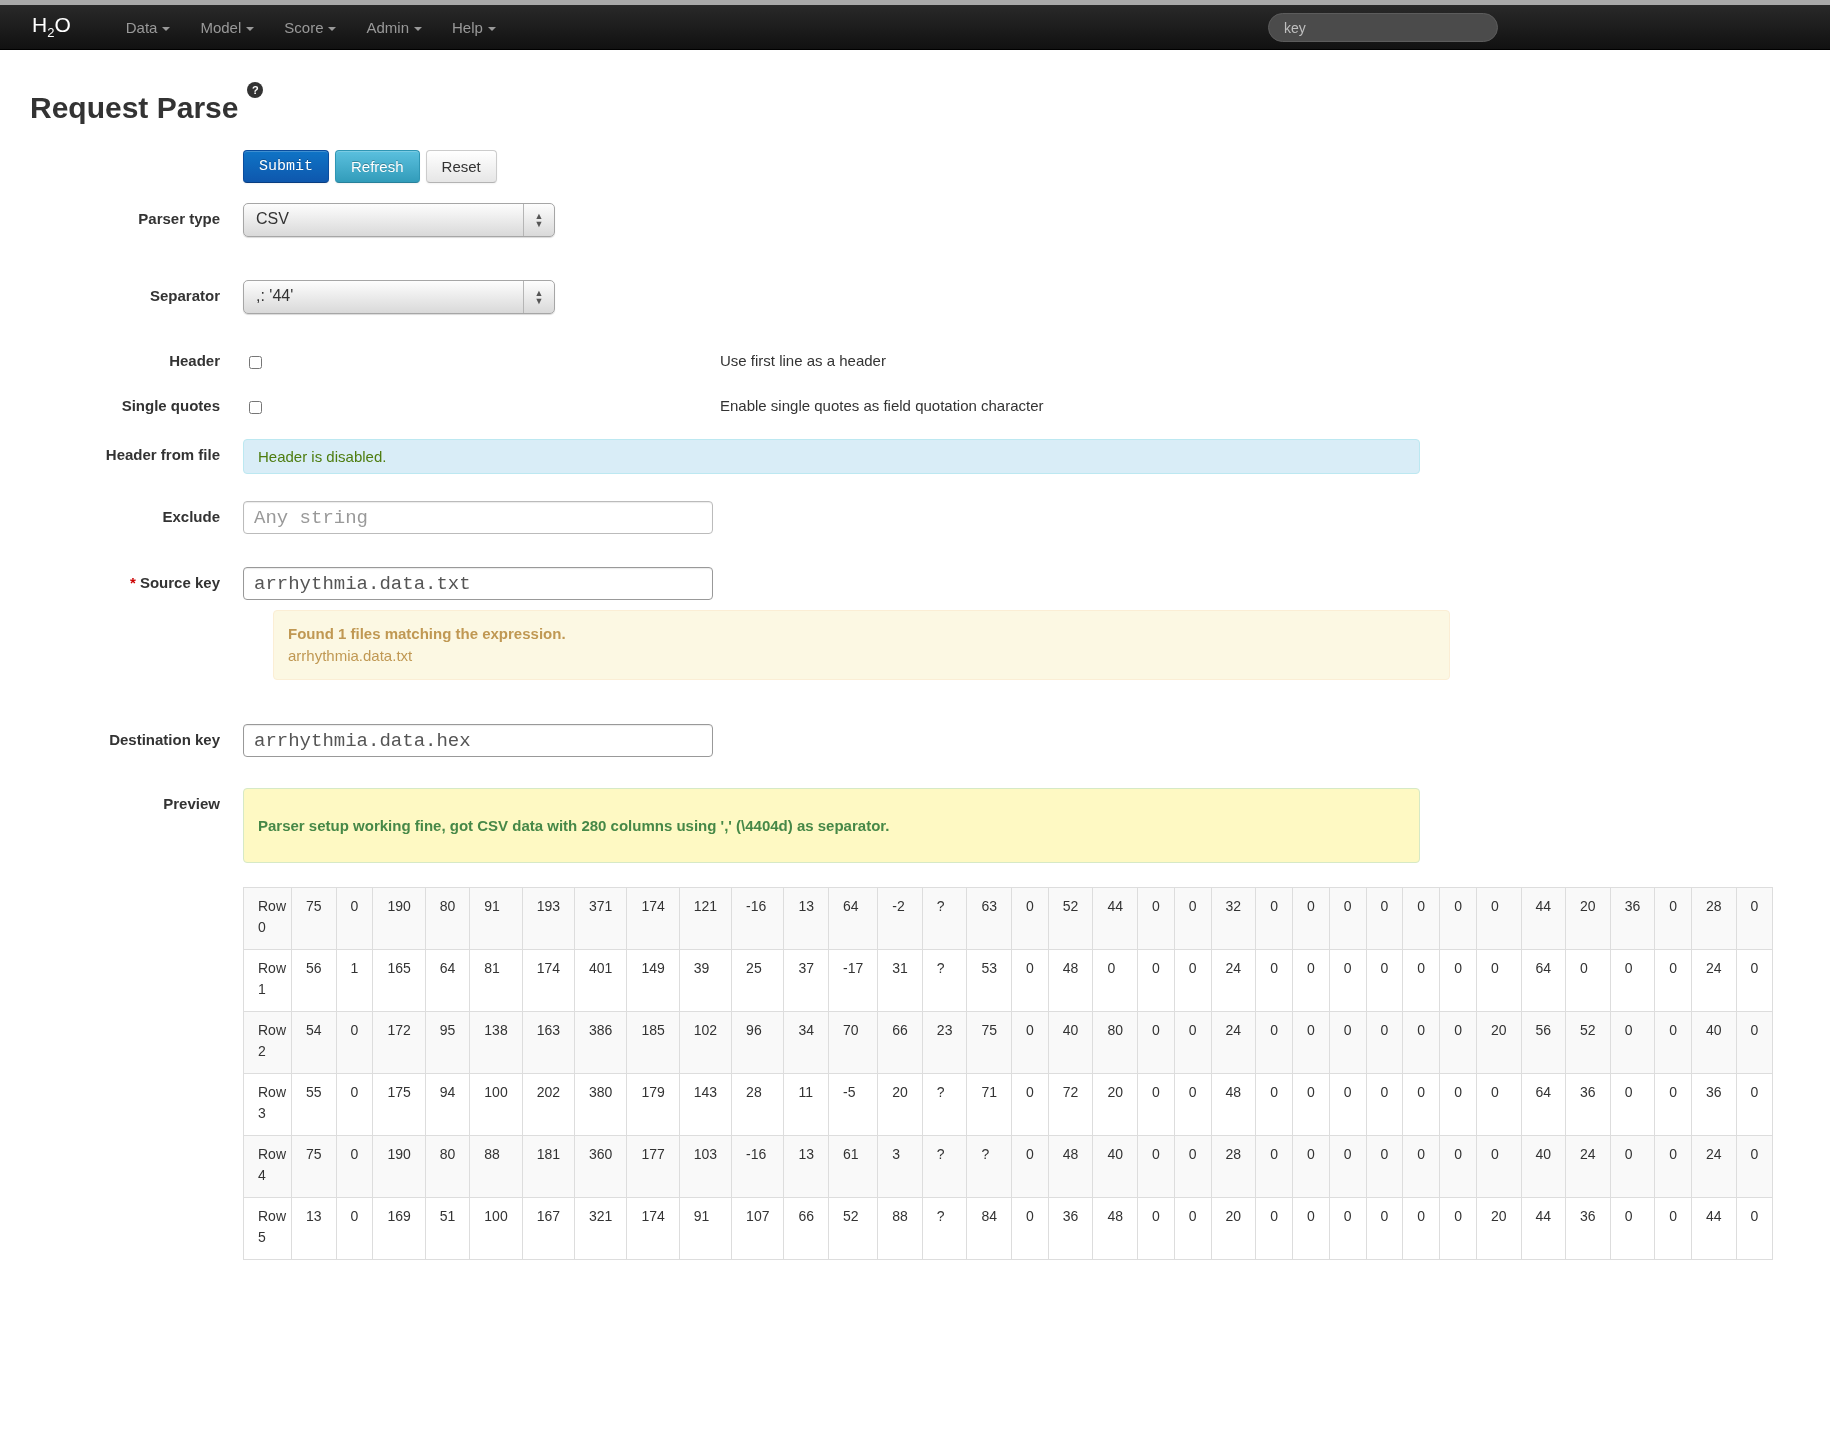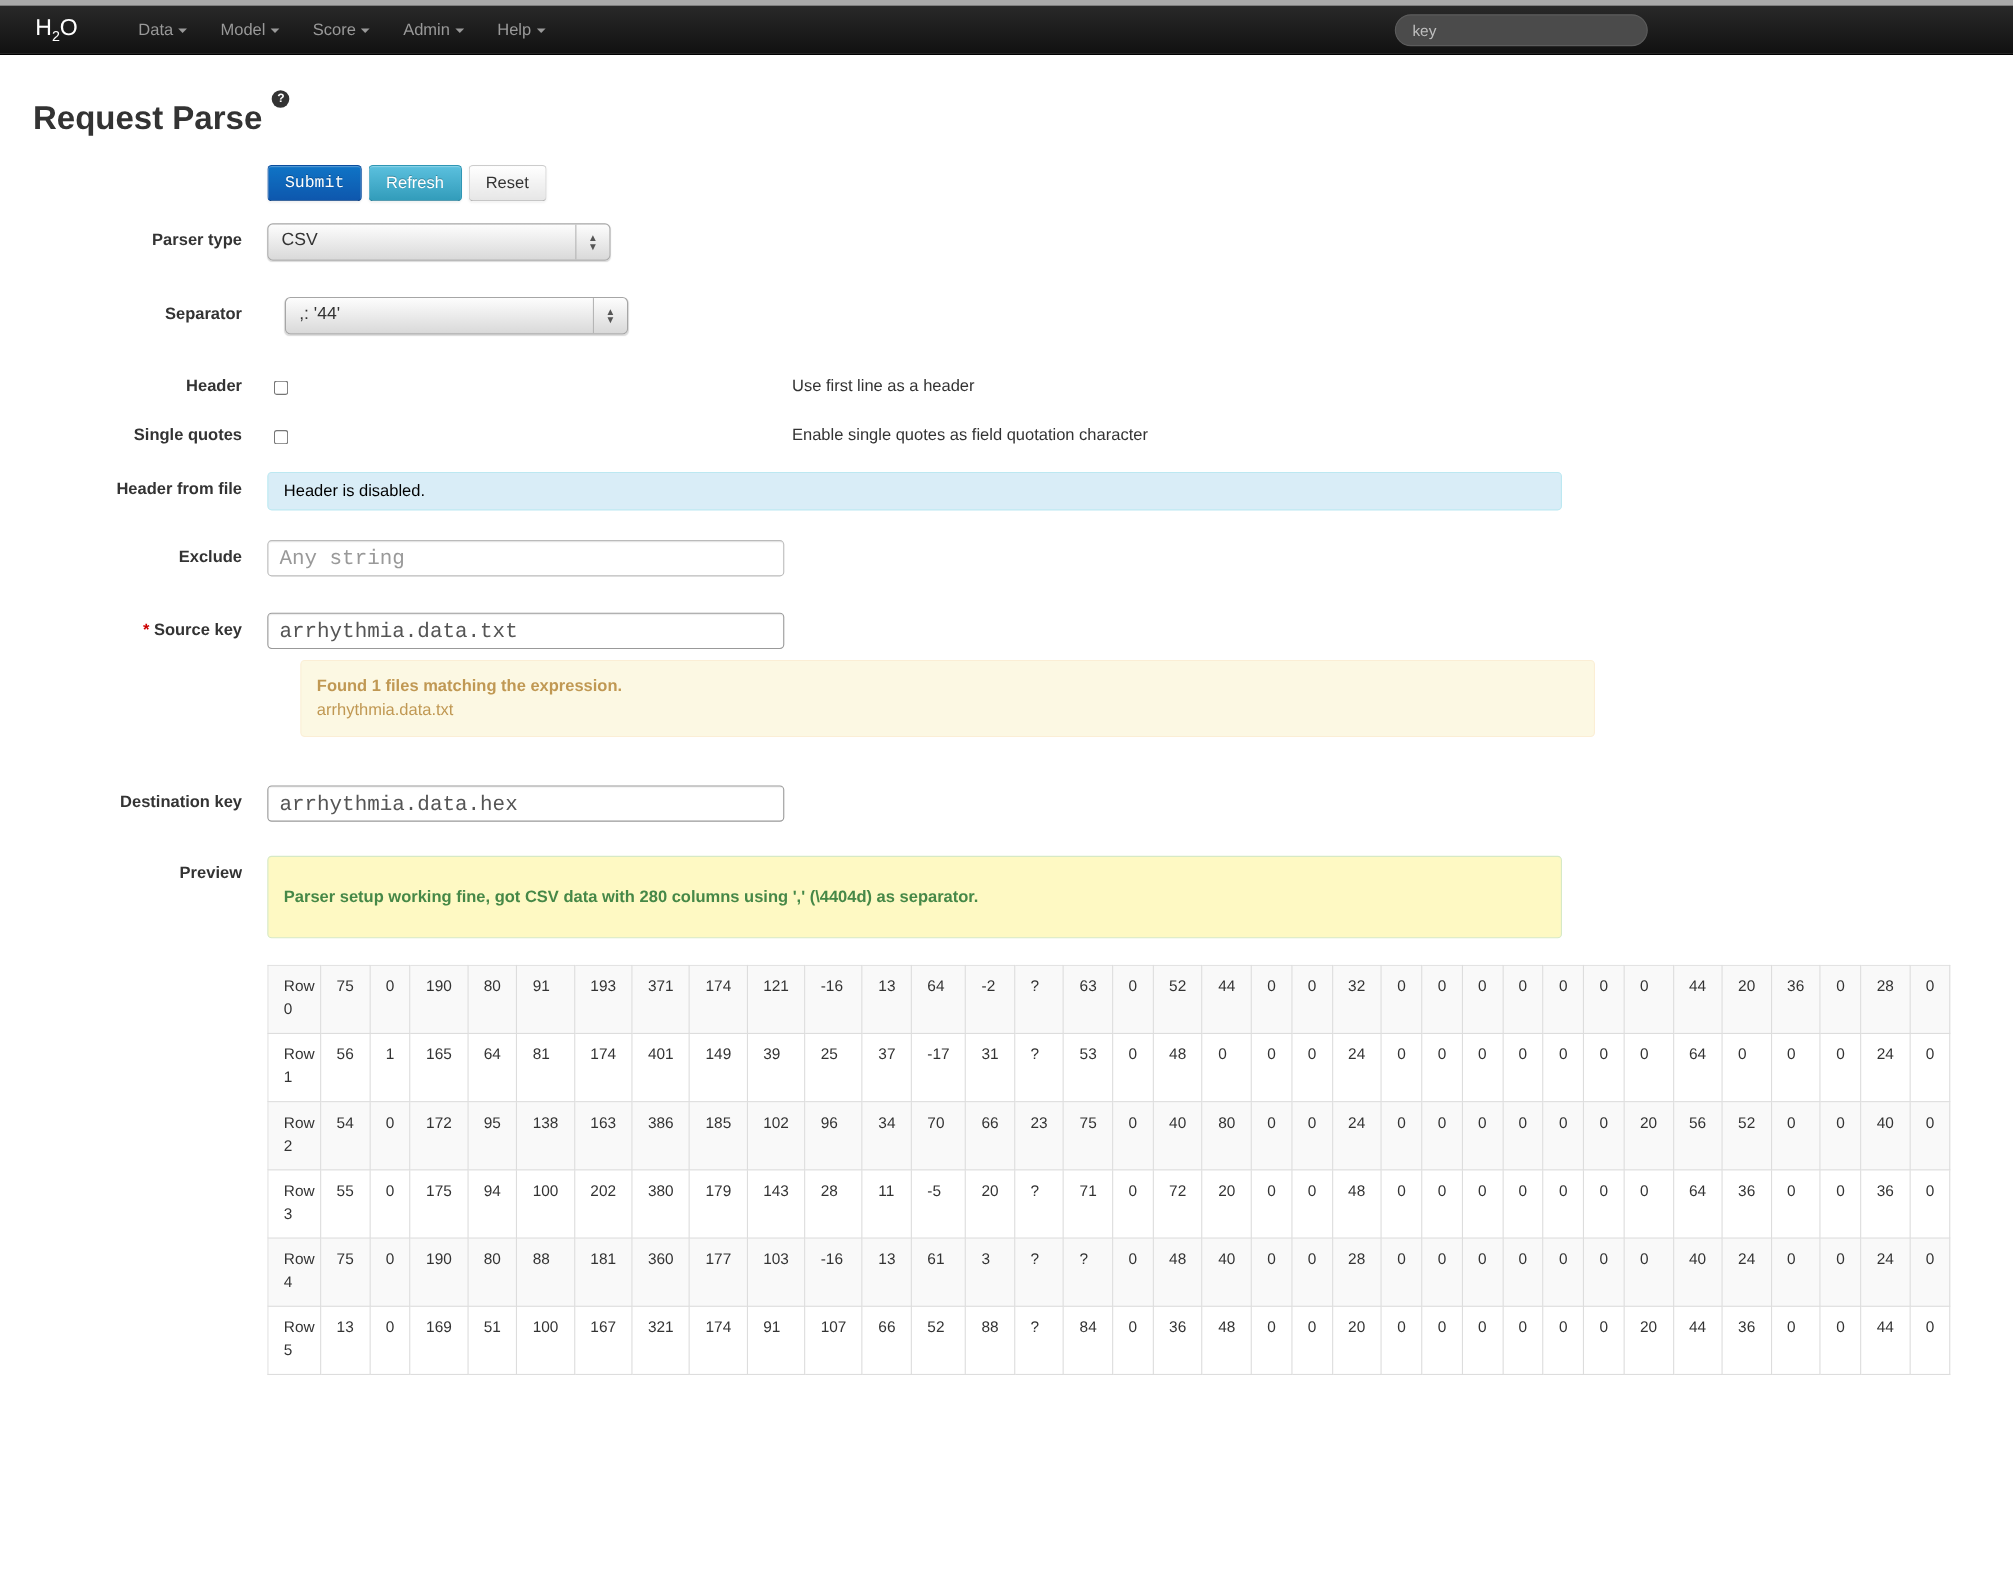--- a/index.html
+++ b/index.html
@@ -93,29 +93,29 @@
     padding: 6px 10px; font-size: 19px; color: #555; font-family: Liberation Mono, monospace;
     box-shadow: inset 0 1px 1px rgba(0,0,0,.08); outline: none;
   }
   .text-input::placeholder { color: #999; }
 
   input[type="checkbox"] { width: 13px; height: 13px; margin-top: 4px; cursor: pointer; }
   .chk-help { font-size: 15px; color: #333; margin-left: 458px; white-space: nowrap; padding-top: 0; }
 
   
   .alert { width: 1177px; border-radius: 4px; font-size: 15px; }
-  .alert-info  { background: #d9edf7; border: 1px solid #bce8f1; color: #000000; padding: 8px 14px; }
+  .alert-info  { background: #d9edf7; border: 1px solid #bce8f1; color: #4d7c0f; padding: 8px 14px; }
   .alert-warning { background: #fcf8e3; border: 1px solid #fbeed5; color: #c09853; padding: 12px 14px; line-height: 22px; }
   .alert-success { background: #fef9c3; border: 1px solid #d6e9c6; color: #468847; padding: 28px 14px; font-weight: bold; }
   .alert-warning .w-title { font-weight: bold; }
 
   
   .row-buttons   { margin-top: 24px; }
   .row-parser    { margin-top: 20px; }
-  .row-separator { margin-top: 33px; gap: 16px; }
+  .row-separator { margin-top: 43px; }
   .row-header    { margin-top: 38px; }
   .row-squotes   { margin-top: 28px; }
   .row-hff       { margin-top: 25px; }
   .row-exclude   { margin-top: 27px; }
   .row-source    { margin-top: 33px; }
   .row-srcinfo   { margin-top: 10px; gap: 30px; }
   .row-dest      { margin-top: 44px; }
   .row-preview   { margin-top: 31px; }
 
   

